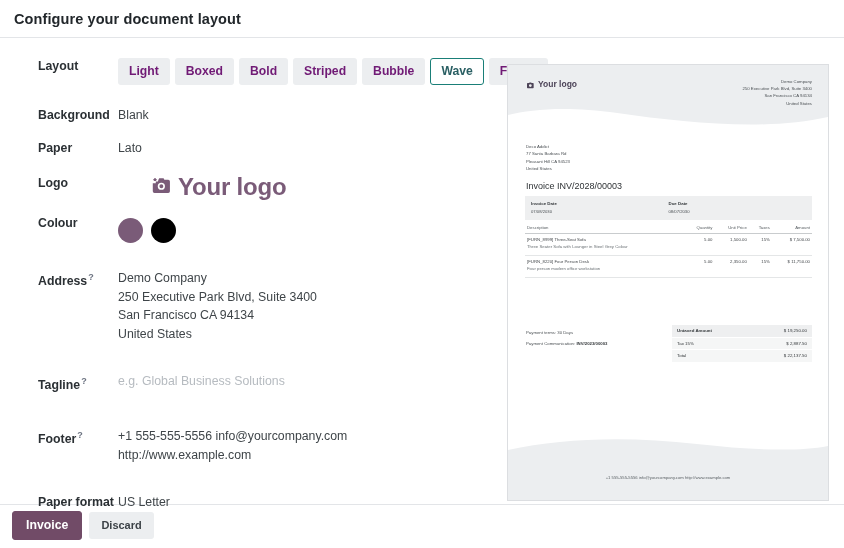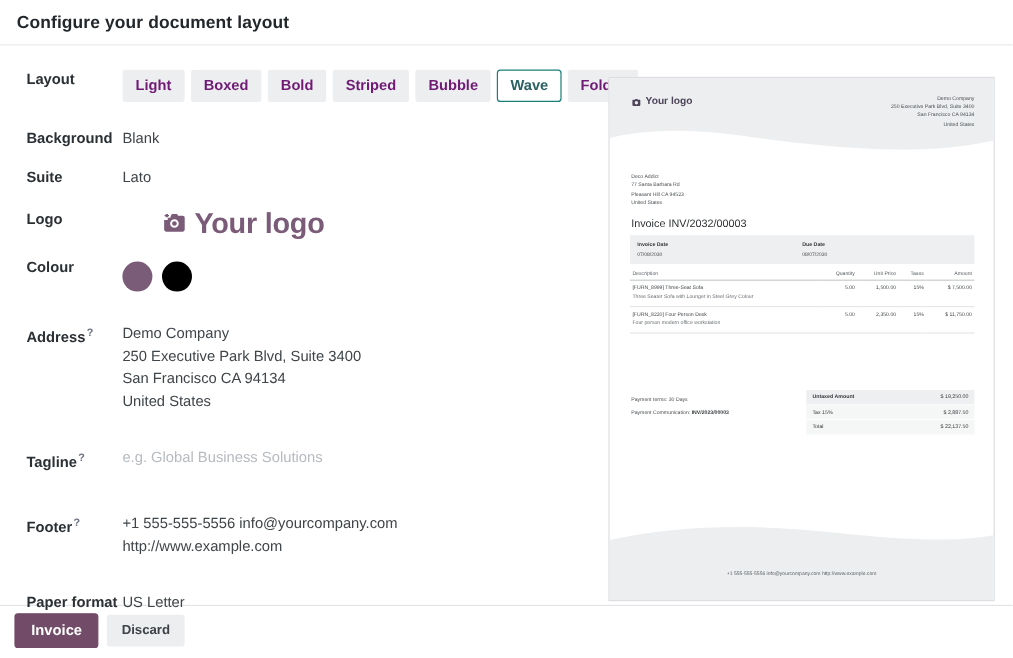--- a/index.html
+++ b/index.html
@@ -50,20 +50,21 @@
   .flabel {
     width: 102px;
     min-width: 102px;
     text-align: left;
     padding: 5px 8px 0 22px;
     font-size: 12.3px;
     font-weight: 700;
     color: #2b3034;
     line-height: 15px;
     white-space: nowrap;
+    margin-left: 16px;
   }
   .flabel .q {
     font-size: 9px;
     font-weight: 700;
     color: #6b7280;
     vertical-align: super;
     margin-left: 1px;
     cursor: help;
   }
   .fval {
@@ -293,21 +294,21 @@
         </div>
       </div>
     </div>
 
     <div class="frow" style="margin-bottom:12px;">
       <div class="flabel">Background</div>
       <div class="fval">Blank</div>
     </div>
 
     <div class="frow" style="margin-bottom:14px;">
-      <div class="flabel">Suite</div>
+      <div class="flabel">Paper</div>
       <div class="fval">Lato</div>
     </div>
 
     <div class="frow" style="margin-bottom:16px;gap:32px;">
       <div class="flabel">Logo</div>
       <div class="fval">
         <div class="logo-line">
           <span class="cam">
             <svg viewBox="0 0 24 21" width="21" height="18" fill="currentColor">
               <path d="M4.5 1.5h2.2v1.1h1.1v1.1H6.7v1.1H4.5V3.7H3.4V2.6h1.1z"></path>
@@ -388,21 +389,21 @@
         <div>United States</div>
       </div>
 
       <div class="p-recipient">
         <div>Deco Addict</div>
         <div>77 Santa Barbara Rd</div>
         <div>Pleasant Hill CA 94523</div>
         <div>United States</div>
       </div>
 
-      <div class="p-invtitle">Invoice INV/2032/00003</div>
+      <div class="p-invtitle">Invoice INV/2028/00003</div>
 
       <div class="p-datebar">
         <div class="col">
           <div class="p-dlabel">Invoice Date</div>
           <div class="p-dval">07/08/2030</div>
         </div>
         <div class="col">
           <div class="p-dlabel">Due Date</div>
           <div class="p-dval">08/07/2030</div>
         </div>

